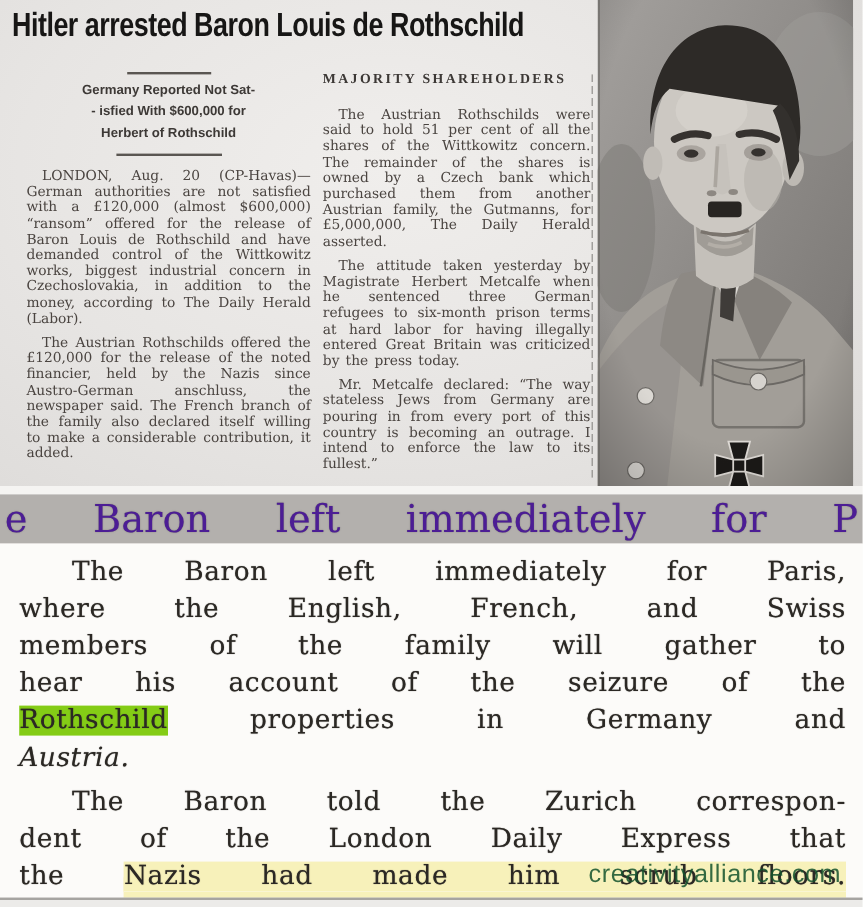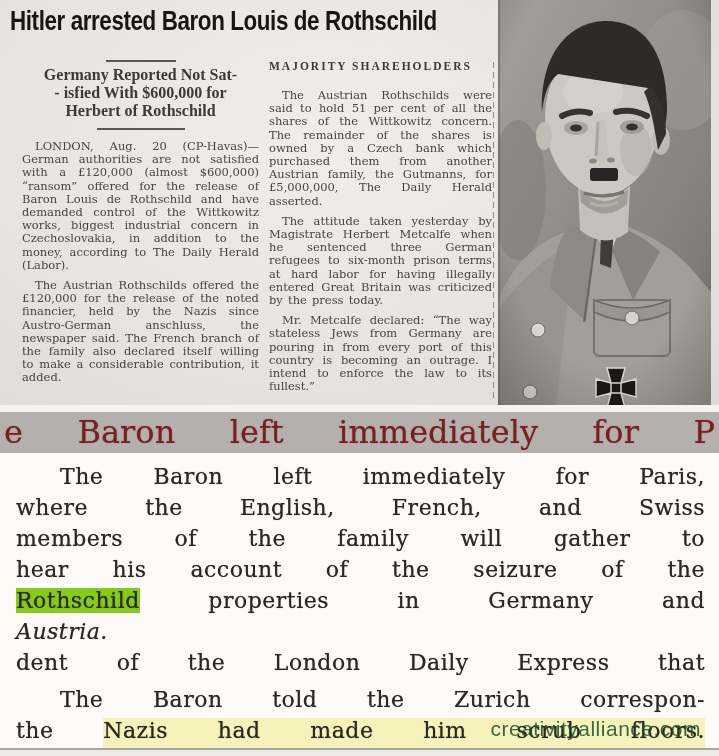--- a/index.html
+++ b/index.html
@@ -13,34 +13,34 @@
             font-family:"Liberation Sans",sans-serif;font-weight:bold;font-size:28px;
             color:#171615;letter-spacing:-.5px;}
   .headline .squeeze{display:inline-block;transform:scaleX(.8);transform-origin:0 50%;}
 
   .colL{position:absolute;left:22px;top:56px;width:237px;}
   .colR{position:absolute;left:269px;top:60px;width:223px;}
   .subhead{margin:2px 0 10px 0;text-align:center;}
   .rule{height:2px;background:#5a5document5;background:#5a5652;margin:4px auto;}
   .rule-top{width:70px;}
   .rule-bottom{width:88px;margin-top:8px;}
-  .subhead-line{font-family:Liberation Serif, serif;font-weight:bold;font-size:16px;
+  .subhead-line{font-family:Liberation Sans, sans-serif;font-weight:bold;font-size:11px;
                 line-height:18px;color:#3d3936;filter:blur(.3px);}
   .news{margin:0 0 7px 0;font-size:11.5px;line-height:13.2px;color:#4a4440;
         text-align:justify;text-indent:13px;filter:blur(.35px);word-spacing:1.5px;}
   .colR-header{font-family:"Liberation Serif",serif;font-weight:bold;font-size:11.5px;
                letter-spacing:2px;color:#3d3936;margin-bottom:17px;filter:blur(.3px);}
   .vline{position:absolute;left:493px;top:62px;width:1px;height:336px;
          background:repeating-linear-gradient(#8f8d8a 0 6px, transparent 6px 10px);}
   .photo{position:absolute;left:498px;top:0;width:213px;height:405px;}
 
   
   .gapstrip{position:absolute;top:405px;left:0;width:719px;height:7px;background:#f5f4f2;}
   .zoomstrip{position:absolute;top:412px;left:0;width:719px;height:41px;background:#b3b0ad;
-             font-size:32px;line-height:41px;color:#7f1d1d;
+             font-size:32px;line-height:41px;color:#4c1d95;
              text-align:justify;text-align-last:justify;padding:0 4px;box-sizing:border-box;
              text-shadow:0 0 1px rgba(55,50,45,.55);filter:blur(.25px);}
 
   
   .article{position:absolute;top:453px;left:0;width:719px;height:295px;background:#fcfbf9;
            padding-top:8px;box-sizing:border-box;color:#2b2824;}
   .bline{font-size:22px;line-height:31px;height:31px;letter-spacing:.5px;
          padding:0 14px 0 16px;text-align:justify;text-align-last:justify;
          text-shadow:0 0 .8px rgba(43,40,36,.7);}
   .bline.noj{text-align-last:left;font-style:italic;}
@@ -159,21 +159,21 @@
   <div class="zoomstrip">e Baron left immediately for P</div>
 
   <section class="article">
     <div class="bline indent">The Baron left immediately for Paris,</div>
     <div class="bline">where the English, French, and Swiss</div>
     <div class="bline">members of the family will gather to</div>
     <div class="bline">hear his account of the seizure of the</div>
     <div class="bline"><span class="hl-beige">Rothschild</span><span> properties in Germany and</span></div>
     <div class="bline noj">Austria.</div>
 
+    <div class="bline indent p2start">The Baron told the Zurich correspon-</div>
     <div class="bline">dent of the London Daily Express that</div>
-    <div class="bline indent p2start">The Baron told the Zurich correspon-</div>
     <div class="bline"><span>the </span><span class="hl-yellow">Nazis had made him scrub floors.</span></div>
 
     <div class="watermark">creativityalliance.com</div>
   </section>
 
   <div class="footer"></div>
 </div>
 
 </body></html>

